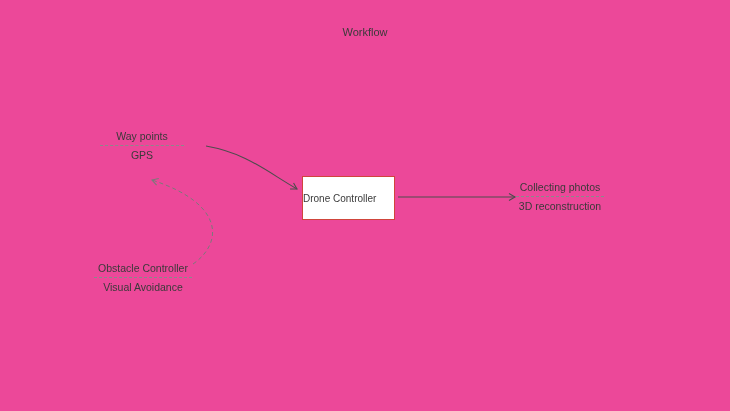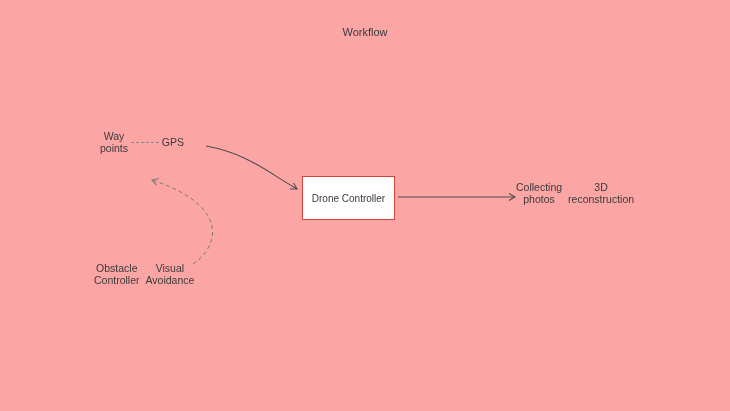--- a/index.html
+++ b/index.html
@@ -5,37 +5,37 @@
   html, body {
     margin: 0;
     padding: 0;
     background: #ffffff;
     font-family: "Liberation Sans", "DejaVu Sans", sans-serif;
   }
   .canvas {
     position: relative;
     width: 730px;
     height: 411px;
-    background: #fca5a5;
+    background: #ec4899;
     overflow: hidden;
     color: #3a3a3a;
   }
   .title {
     position: absolute;
     top: 26px;
     left: 0;
     width: 730px;
     text-align: center;
     font-size: 11px;
     color: #3a3a3a;
   }
   .text-node {
     position: absolute;
     display: flex;
-    flex-direction: row;
+    flex-direction: column;
     align-items: center;
     gap: 3px;
     font-size: 10.5px;
     line-height: 12px;
     text-align: center;
     color: #3a3a3a;
   }
   .node-waypoints   { left: 100px; top: 130px; width: 84px; }
   .node-output      { left: 516px; top: 181px; width: 88px; text-align: center; }
   .node-obstacle    { left: 94px;  top: 262px; width: 98px; }
@@ -47,21 +47,21 @@
   .controller-box {
     position: absolute;
     left: 302px;
     top: 176px;
     width: 93px;
     height: 44px;
     box-sizing: border-box;
     border: 1.5px solid #d0453c;
     display: flex;
     align-items: center;
-    justify-content: center;
+    justify-content: flex-start;
     font-size: 10px;
     color: #3a3a3a;
     background: #ffffff;
   }
   svg.arrows {
     position: absolute;
     left: 0;
     top: 0;
     width: 730px;
     height: 411px;

